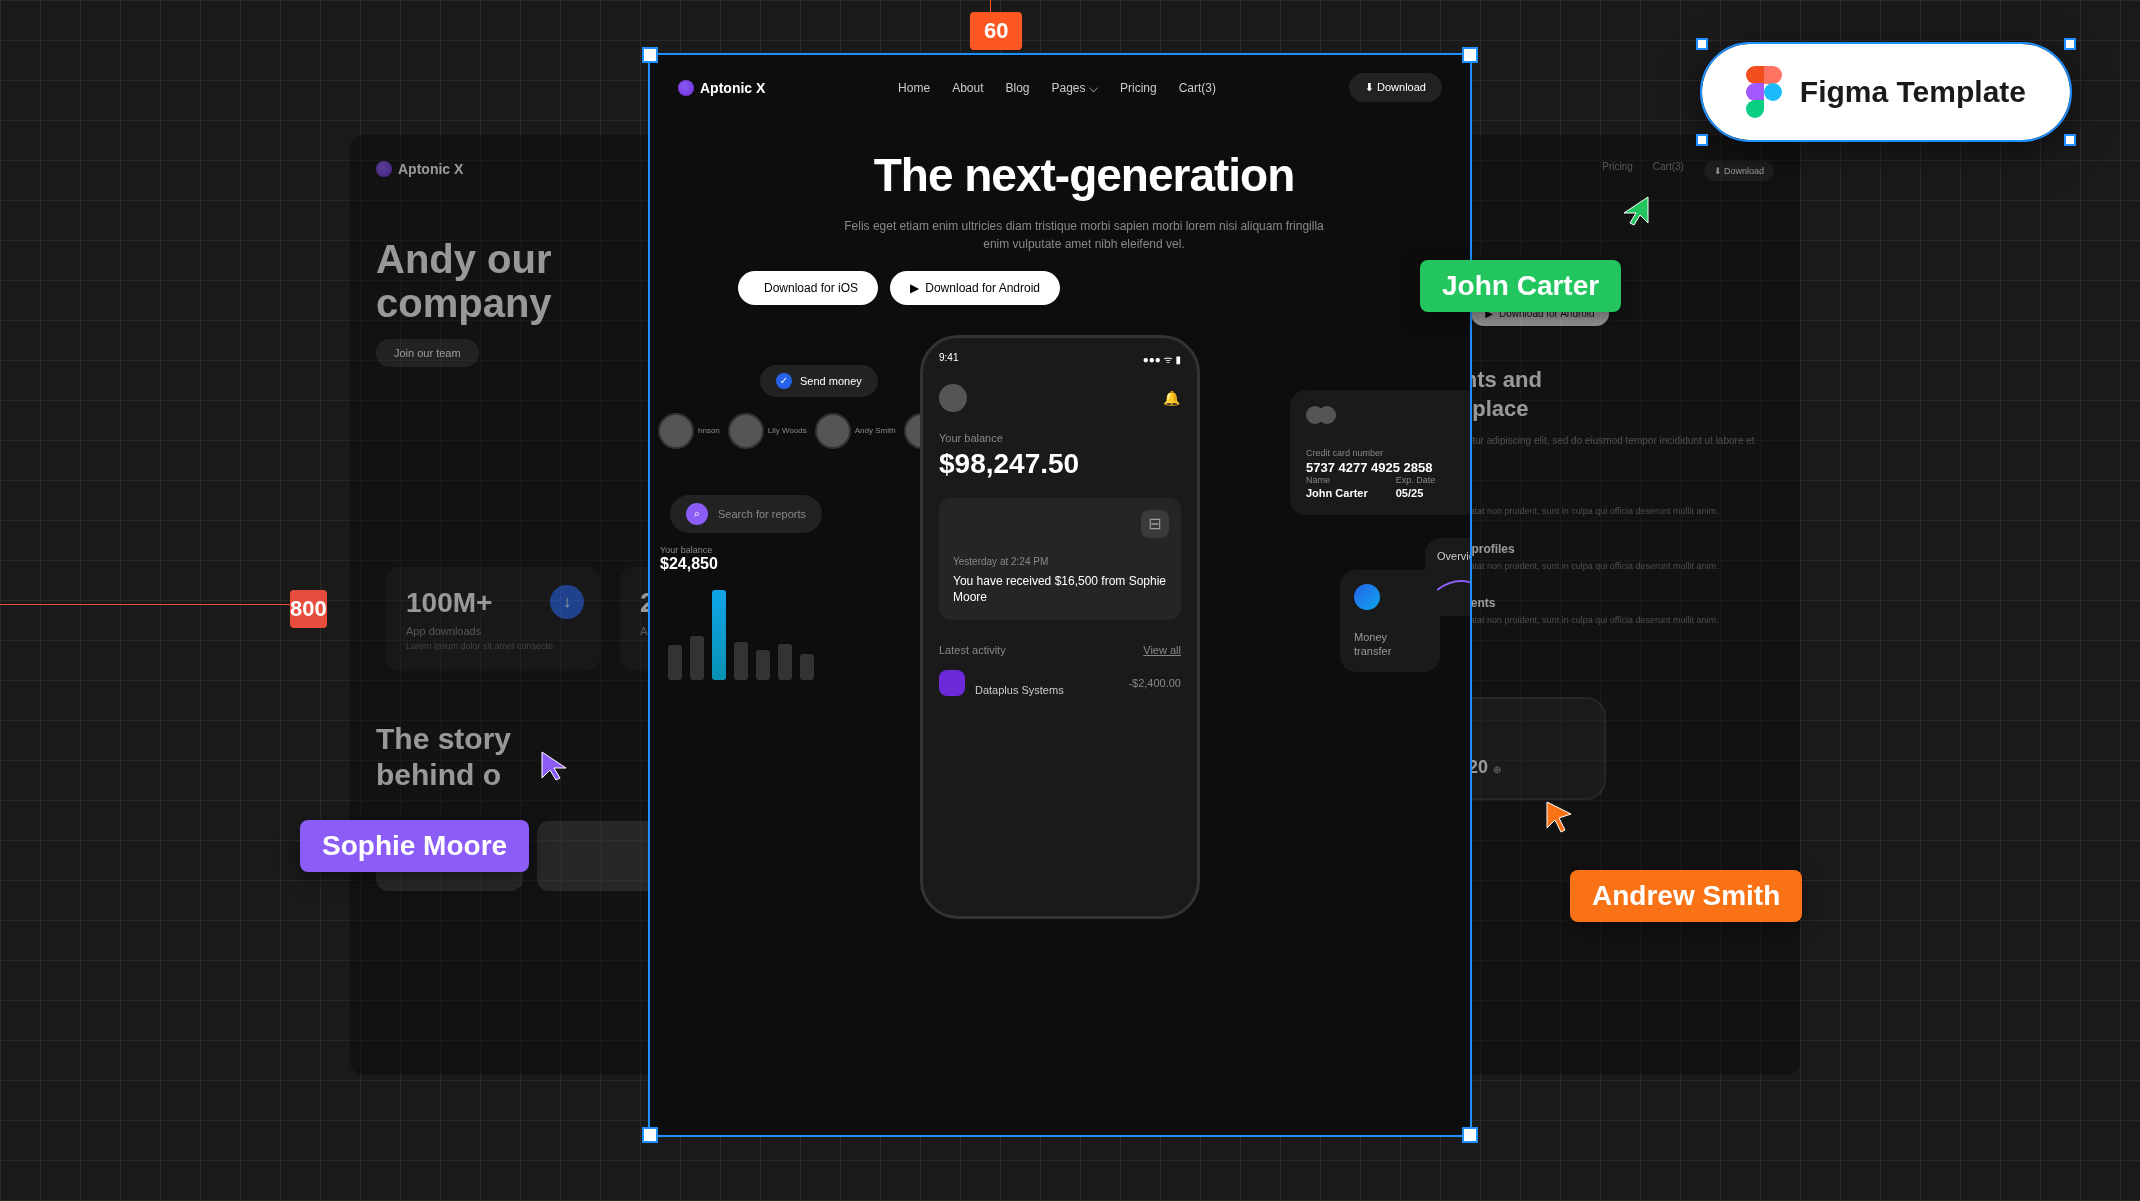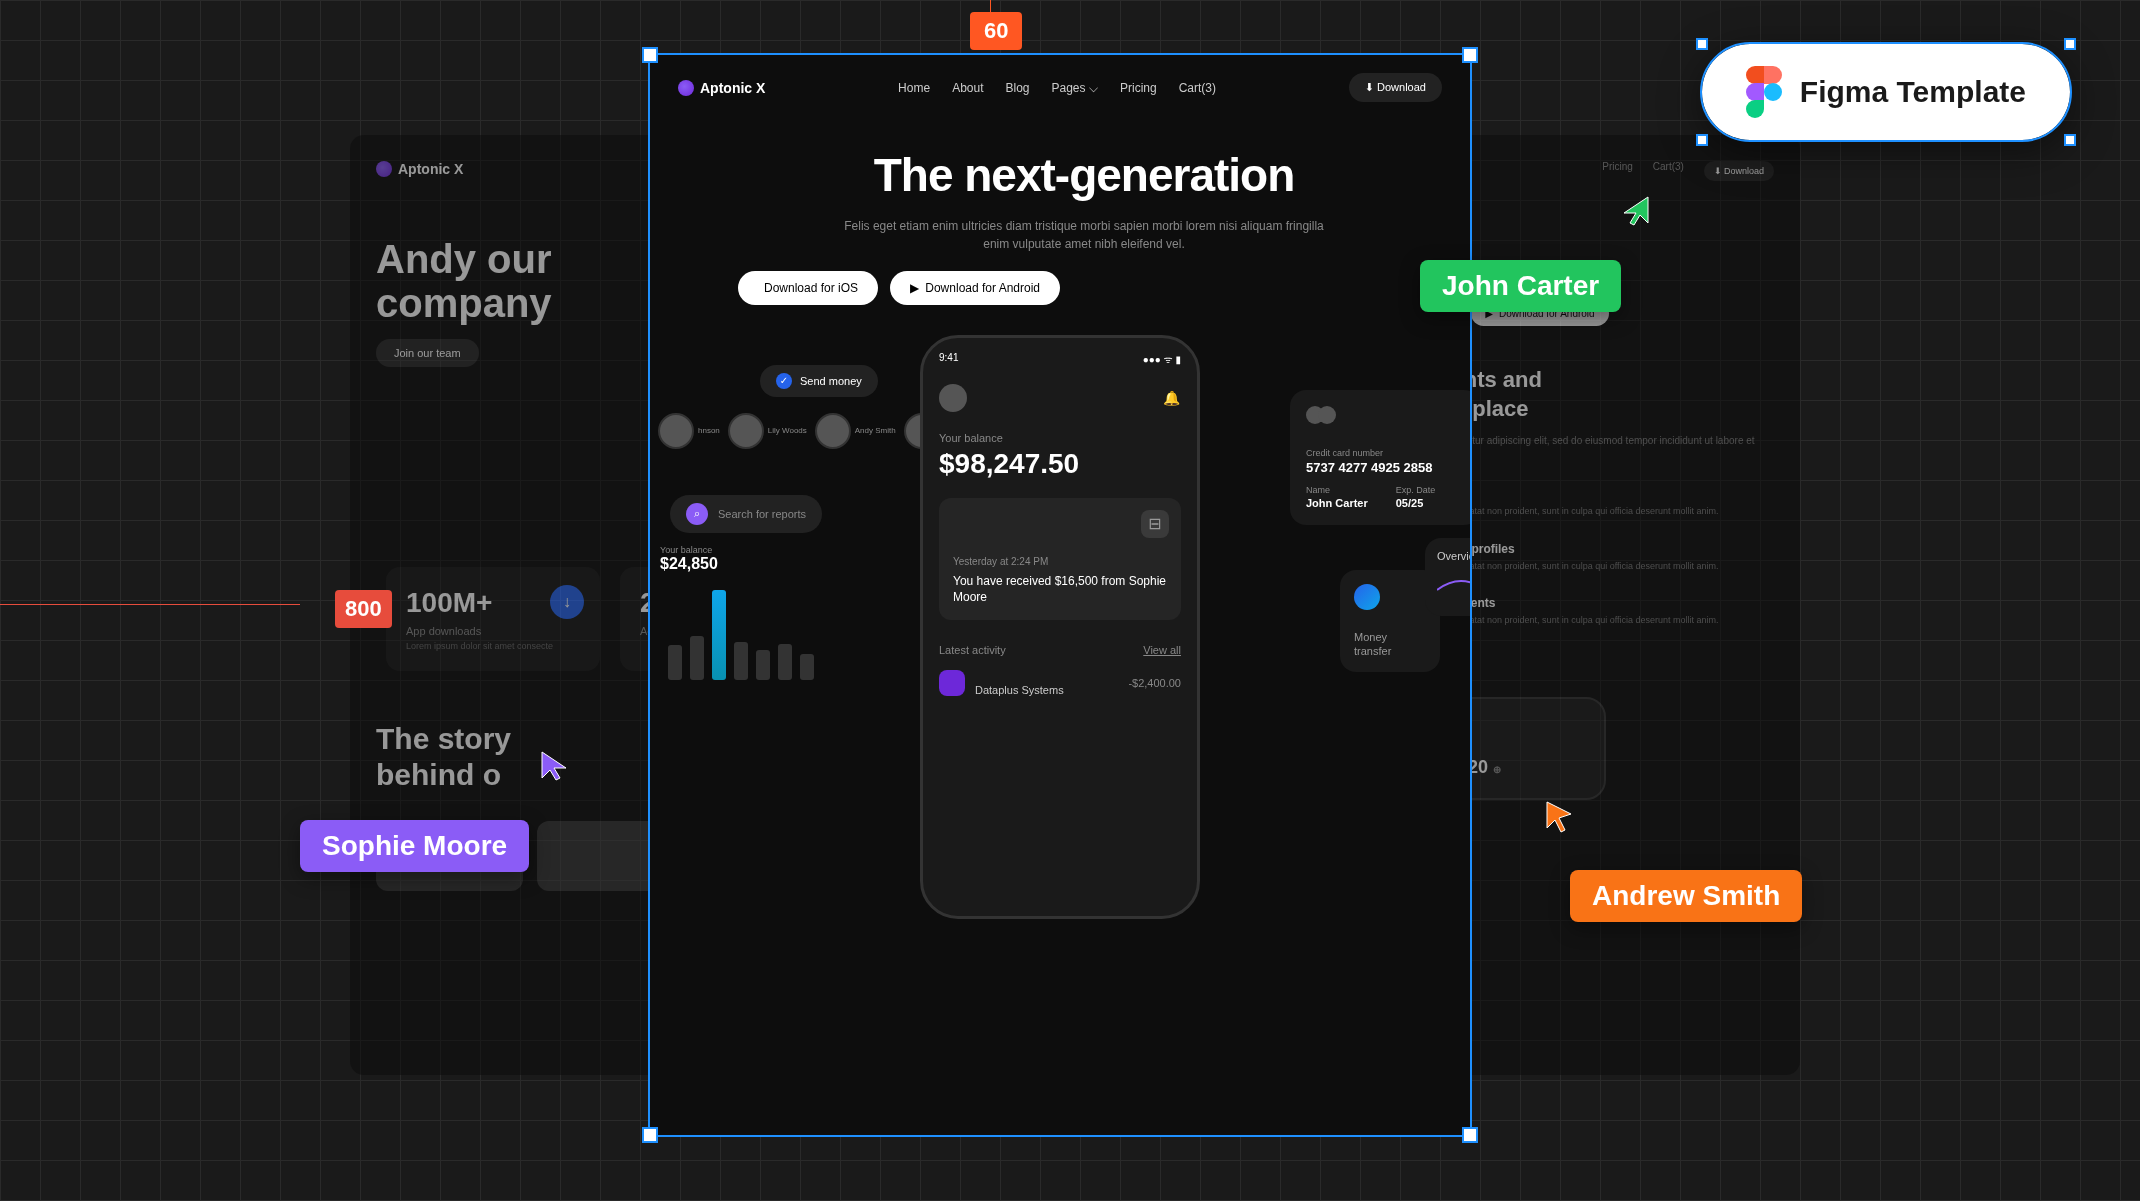--- a/index.html
+++ b/index.html
@@ -29,26 +29,25 @@
   font-size: 22px;
   font-weight: 600;
   border-radius: 4px;
 }
 .ruler-left {
   position: absolute;
   top: 590px;
   left: 290px;
   background: #e74c3c;
   color: #fff;
-  padding: 6px 10px;
+  padding: 6px 0;
   font-size: 22px;
   font-weight: 600;
   border-radius: 4px;
   z-index: 10;
-  margin-left: 45px;
 }
 .guide-line-v {
   position: absolute;
   top: 0;
   left: 990px;
   width: 1px;
   height: 50px;
   background: #ff5722;
 }
 .guide-line-h {
@@ -234,21 +233,21 @@
 }
 .search-ic { width: 22px; height: 22px; border-radius: 50%; background: #8b5cf6; display: flex; align-items: center; justify-content: center; color: #fff; font-size: 11px; }
 .mini-balance { position: absolute; top: 210px; left: 10px; }
 .mini-balance .lb { font-size: 9px; color: #888; }
 .mini-balance .vl { font-size: 16px; font-weight: 700; color: #fff; }
 .bars { position: absolute; top: 245px; left: 18px; display: flex; gap: 8px; align-items: flex-end; height: 100px; }
 .bars div { width: 14px; background: #333; border-radius: 3px; }
 .cc-card { top: 55px; right: -10px; width: 190px; }
 .cc-logo { display: flex; gap: -4px; margin-bottom: 24px; }
 .cc-logo span { width: 18px; height: 18px; border-radius: 50%; background: #555; }
-.cc-field { font-size: 9px; color: #888; margin-top: 10px; }
+.cc-field { font-size: 9px; color: #888; }
 .cc-value { font-size: 13px; font-weight: 600; color: #fff; margin-top: 2px; }
 .cc-row { display: flex; gap: 28px; }
 .mt-card { top: 235px; right: 30px; width: 100px; padding: 14px; }
 .mt-icon { width: 26px; height: 26px; border-radius: 50%; background: linear-gradient(135deg,#2563eb,#0ea5e9); margin-bottom: 20px; }
 .mt-label { font-size: 11px; color: #999; line-height: 1.3; }
 .ov-card { top: 203px; right: -55px; width: 100px; padding: 12px; }
 .ov-label { font-size: 11px; color: #ccc; }
 .features-title { text-align: center; color: #fff; font-size: 32px; font-weight: 800; letter-spacing: -0.5px; line-height: 1.25; padding: 0 40px; }
 .bg-content { padding: 26px; color: #fff; }
 .bg-nav-sm { display: flex; justify-content: space-between; font-size: 10px; color: #888; }

